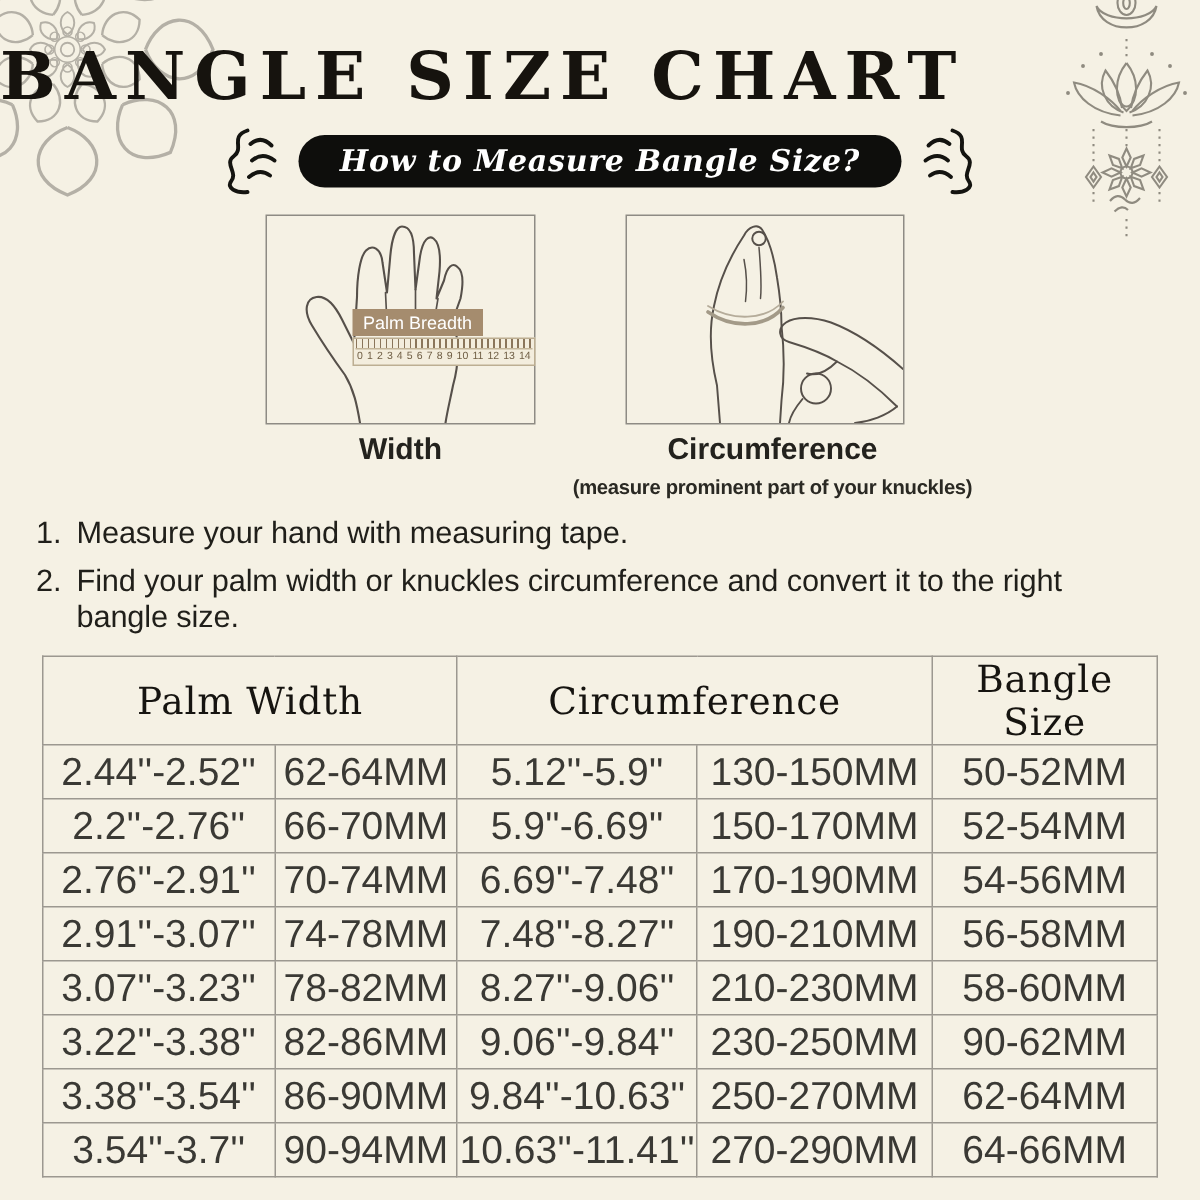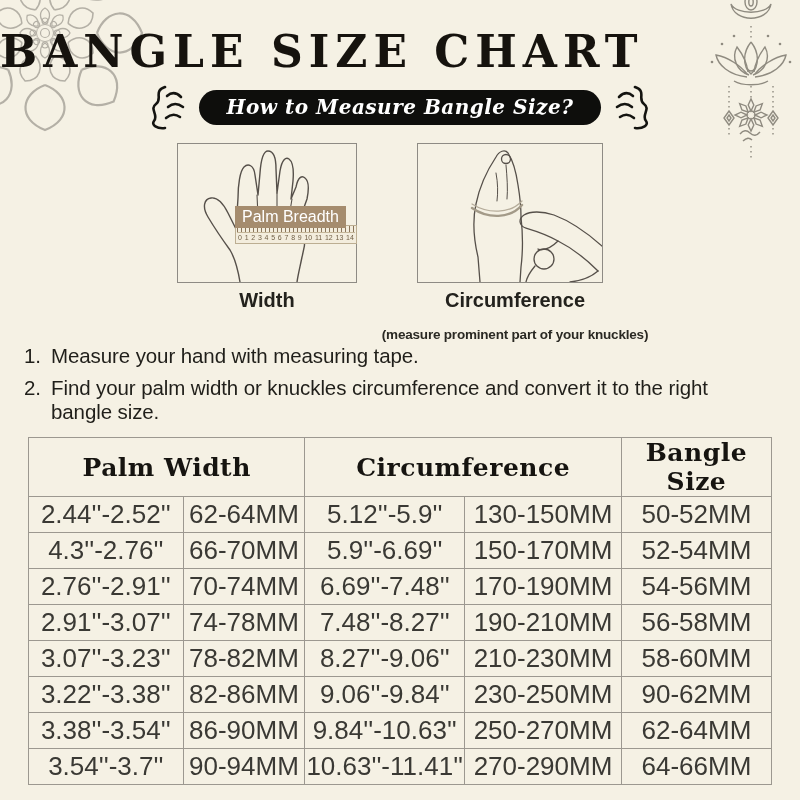--- a/index.html
+++ b/index.html
@@ -36,53 +36,53 @@
   }
   .diagram-box{
     position:absolute;border:1px solid #8e8b84;background:transparent;
   }
   .box-width{left:177px;top:143px;width:180px;height:140px;}
   .box-circ{left:417px;top:143px;width:186px;height:140px;}
   .hand-svg{position:absolute;left:0;top:0;z-index:0;}
   .ruler-label{
     position:absolute;left:57px;top:62px;z-index:3;
     background:var(--ruler-label-bg);color:#fff;
-    font-size:16px;padding:2px 7px;white-space:nowrap;
+    font-size:12px;padding:2px 7px;white-space:nowrap;
   }
   .ruler{
     position:absolute;left:57px;top:81px;width:122px;height:19px;z-index:2;
     background:#f3eddd;border:1px solid #bcae92;
   }
   .ruler-ticks{
     height:7px;margin:0 1px;
     background-image:repeating-linear-gradient(90deg,#8a755a 0 1px,transparent 1px 4px);
     border-bottom:1px solid #c4b699;
   }
   .ruler-nums{
     display:flex;justify-content:space-between;padding:0 2px;margin-top:0px;
     font-size:7px;line-height:9px;color:var(--ruler-num);
   }
   .caption{
     position:absolute;text-align:center;font-weight:700;font-size:20px;color:#23221d;
   }
   .cap-width{left:177px;top:289px;width:180px;}
   .cap-circ{left:375px;top:289px;width:280px;}
-  .cap-note{font-weight:700;font-size:13.5px;color:#2a2923;margin-top:15px;letter-spacing:-0.2px;}
+  .cap-note{font-weight:700;font-size:13.5px;color:#2a2923;margin-top:5px;letter-spacing:-0.2px;}
   .instructions{position:absolute;left:24px;top:344px;width:736px;}
   .instr{display:flex;font-size:20.5px;line-height:1.18;color:#201f1a;letter-spacing:-0.1px;margin-bottom:8px;}
   .instr-num{flex:0 0 27px;}
   table.size-table{
     position:absolute;left:28px;top:437px;width:744px;
     border-collapse:collapse;table-layout:fixed;
   }
   .size-table th,.size-table td{
     border:1px solid var(--table-border);text-align:center;vertical-align:middle;padding:0;
   }
   .size-table th{
-    font-family:"DejaVu Serif",serif;font-weight:700;font-size:25px;
+    font-family:"DejaVu Serif",serif;font-weight:400;font-size:25px;
     letter-spacing:0.5px;color:#161410;height:47px;
   }
   .size-table td{
     font-size:26px;font-weight:400;color:var(--table-text);height:36px;letter-spacing:0px;
   }
 </style>
 </head>
 <body>
 
 <div class="page">
@@ -302,21 +302,21 @@
       </thead>
     <tbody>
         <tr>
           <td>2.44''-2.52''</td>
           <td>62-64MM</td>
           <td>5.12''-5.9''</td>
           <td>130-150MM</td>
           <td>50-52MM</td>
         </tr>
         <tr>
-          <td>4.3''-2.76''</td>
+          <td>2.2''-2.76''</td>
           <td>66-70MM</td>
           <td>5.9''-6.69''</td>
           <td>150-170MM</td>
           <td>52-54MM</td>
         </tr>
         <tr>
           <td>2.76''-2.91''</td>
           <td>70-74MM</td>
           <td>6.69''-7.48''</td>
           <td>170-190MM</td>

